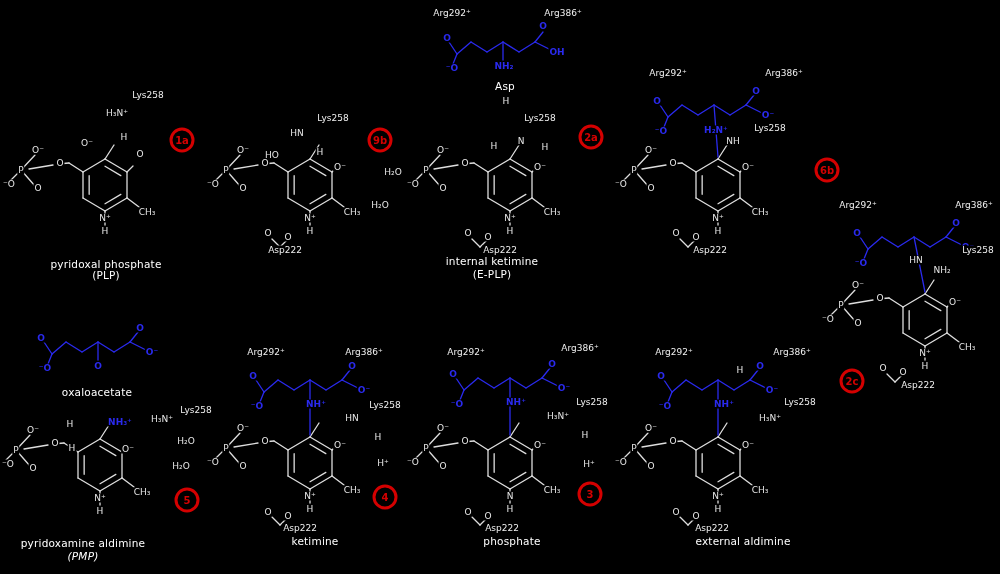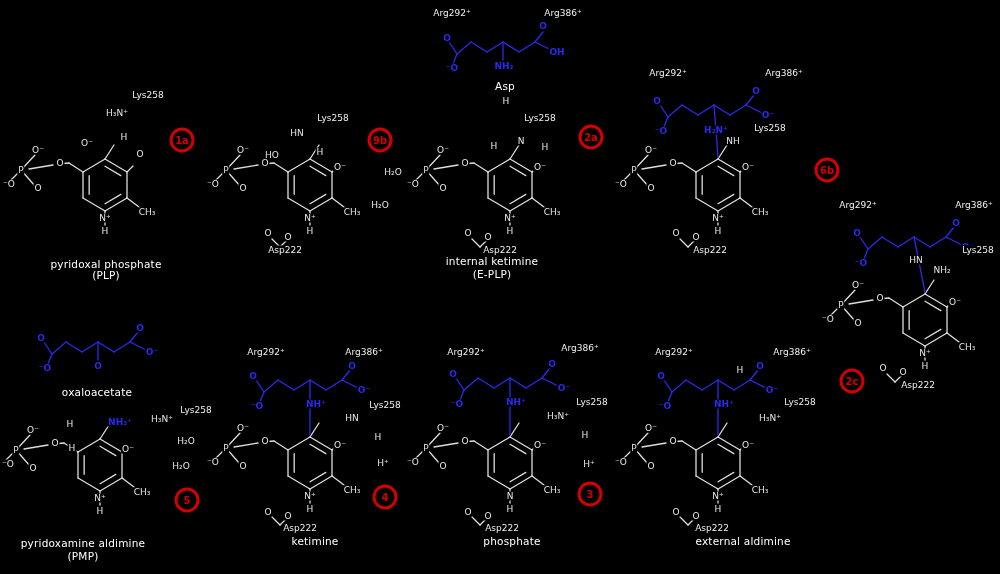--- a/index.html
+++ b/index.html
@@ -404,21 +404,21 @@
       <span class="lbl w" style="left: 128px; top: 449px;">O⁻</span>
       <span class="lbl w" style="left: 55px; top: 443px;">O</span>
       <span class="lbl w" style="left: 16px; top: 450px;">P</span>
       <span class="lbl w" style="left: 33px; top: 430px;">O⁻</span>
       <span class="lbl w" style="left: 8px; top: 464px;">⁻O</span>
       <span class="lbl w" style="left: 33px; top: 468px;">O</span>
       <span class="lbl w" style="left: 100px; top: 498px;">N⁺</span>
       <span class="lbl w" style="left: 100px; top: 511px;">H</span>
       <span class="lbl w" style="left: 142px; top: 492px;">CH₃</span>
       <span class="lbl cap" style="left: 83px; top: 543px;">pyridoxamine aldimine</span>
-      <span class="lbl cap" style="left: 83px; top: 556px;">(PMP)</span>
+      <span class="lbl cap" style="left: 83px; top: 556px; font-style: italic;">(PMP)</span>
       <span class="lbl r" style="left: 266px; top: 352px;">Arg292⁺</span>
       <span class="lbl r" style="left: 364px; top: 352px;">Arg386⁺</span>
       <span class="lbl b" style="left: 253px; top: 376px;">O</span>
       <span class="lbl b" style="left: 257px; top: 406px;">⁻O</span>
       <span class="lbl b" style="left: 352px; top: 366px;">O</span>
       <span class="lbl b" style="left: 364px; top: 390px;">O⁻</span>
       <span class="lbl b" style="left: 316px; top: 404px;">NH⁺</span>
       <span class="lbl r" style="left: 385px; top: 405px;">Lys258</span>
       <span class="lbl w" style="left: 352px; top: 418px;">HN</span>
       <span class="lbl w" style="left: 378px; top: 437px;">H</span>

